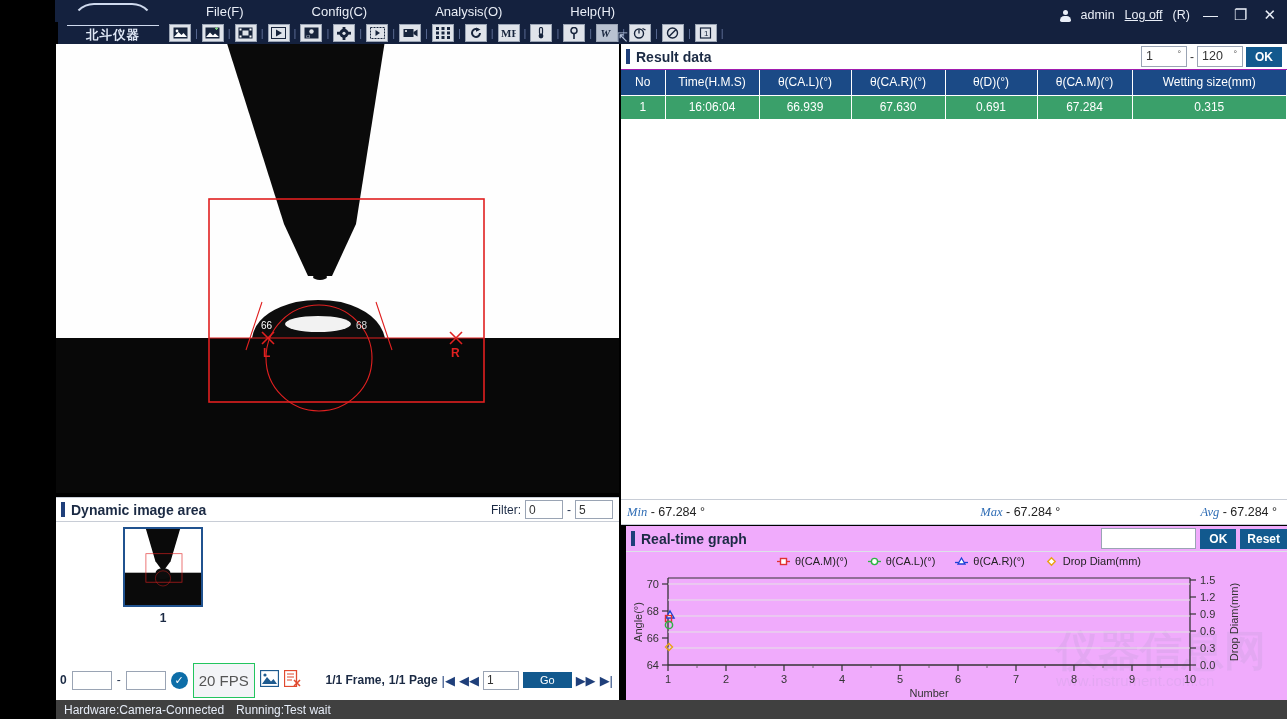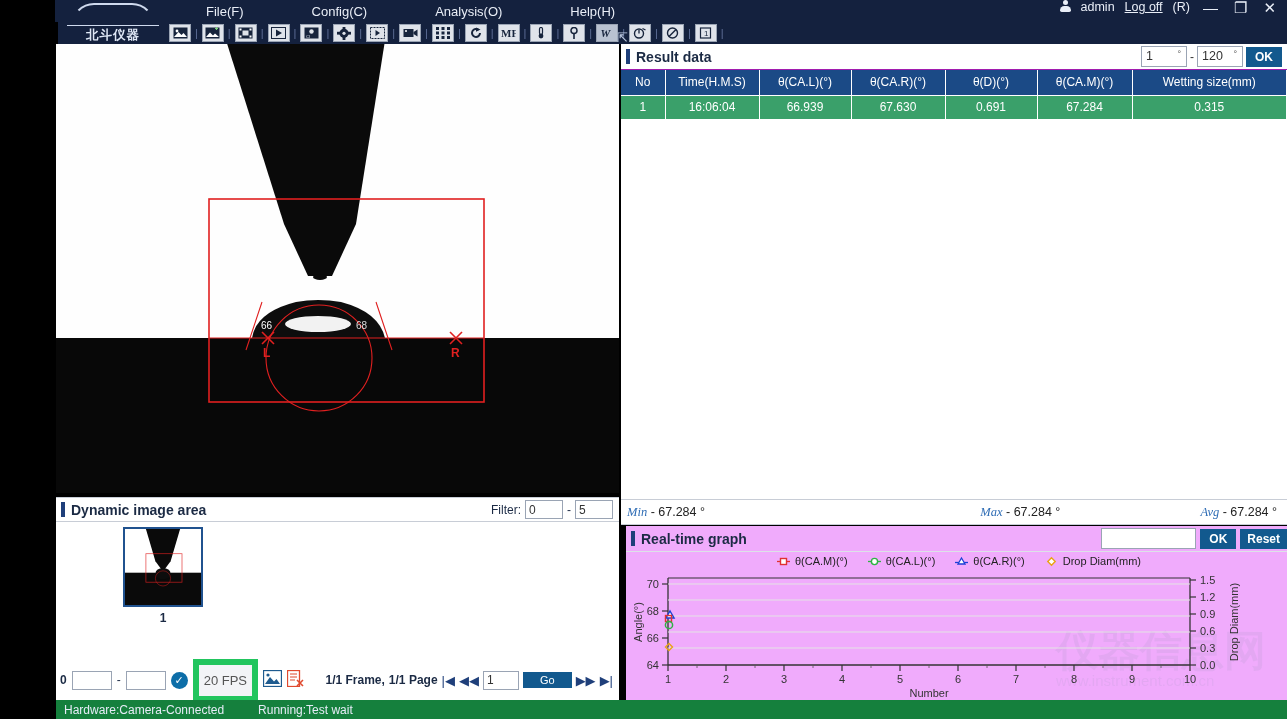--- a/index.html
+++ b/index.html
@@ -18,21 +18,21 @@
     background:#14213e; color:#fff;
   }
   .menubar {
     position:absolute; left:168px; top:0; height:22px;
     display:flex; align-items:center; gap:28px;
     font-size:13px; color:#e9eef7;
   }
   .menubar .mi { cursor:default; padding:2px 2px;margin-left:36px; }
   .tb-right {
     position:absolute; right:8px; top:0; height:22px;
-    display:flex; align-items:flex-start; gap:10px; font-size:12.5px; color:#e9eef7;
+    display:flex; align-items:flex-end; gap:10px; font-size:12.5px; color:#e9eef7;
   }
   .tb-right .person { display:inline-block; width:11px; height:12px; position:relative; }
   .tb-right .person::before{content:"";position:absolute;left:3px;top:0;width:5px;height:5px;border-radius:50%;background:#e9eef7;}
   .tb-right .person::after{content:"";position:absolute;left:0px;top:6px;width:11px;height:6px;border-radius:5px 5px 2px 2px;background:#e9eef7;}
   .logoff { text-decoration: underline; cursor:pointer; }
   .winbtn { font-size:15px; cursor:pointer; line-height:1; padding:0 3px; }
 
   
   .logo {
     position:absolute; left:58px; top:0px; width:110px; height:44px;
@@ -85,21 +85,21 @@
   .thumb {
     position:absolute; left:67px; top:4px; width:80px; height:80px;
     border:2px solid #20528f; background:#fff; overflow:hidden;
   }
   .thumb-label { position:absolute; left:67px; top:88px; width:80px; text-align:center; font-size:12px; font-weight:bold; color:#1b2a44;}
   .dyn-toolbar {
     position:absolute; left:0; right:0; bottom:8px; height:24px;
     display:flex; align-items:center; padding-left:4px; gap:5px; font-size:12px; color:#1b2a44;
   }
   .check-ic { width:17px; height:17px; border-radius:50%; background:#0d6ea8; color:#fff; font-size:11px; display:flex; align-items:center; justify-content:center;}
-  .fps-box { border:6px solid #22c55e; background:#f3f4f7; font-size:13px; padding:8px 5px; color:#555; }
+  .fps-box { border:1px solid #22c55e; background:#f3f4f7; font-size:15px; padding:8px 5px; color:#555; }
   .pager { margin-left:auto; display:flex; align-items:center; gap:4px; padding-right:6px; font-size:12px; color:#1b2a44;}
   .pg-ic { color:#1f3f7a; font-size:13px; cursor:pointer; }
   .go-btn { background:#12598e; color:#fff; font-size:11px; padding:2px 17px; cursor:pointer; }
 
   
   .res-panel {
     position:absolute; left:621px; top:44px; width:666px; height:455px; background:#fff;
   }
   .res-head { height:26px; display:flex; align-items:center; position:relative; border-bottom:1px solid #a21caf;}
   .res-ctrl { position:absolute; right:5px; top:2px; display:flex; align-items:center; gap:3px; }
@@ -135,22 +135,22 @@
   .g-head { height:26px; display:flex; align-items:center; position:relative; border-bottom:1px solid #dde1e8;}
   .g-ctrl { position:absolute; right:5px; top:2px; display:flex; align-items:center; gap:4px;}
   .g-input { width:95px; height:21px; border:1px solid #9aa4b4; background:#fff; outline:none; font-size:12px; padding:0 3px;}
   .legend { height:18px; display:flex; align-items:center; justify-content:center; gap:20px; font-size:11px; color:#222; }
   .legend .li { display:flex; align-items:center; gap:5px; }
   .plot { position:relative; height:128px; }
 
   
   .statusbar {
     position:absolute; left:56px; bottom:0; width:1231px; height:19px;
-    background:#15803d; color:#e6ecf7; font-size:12px;
-    display:flex; align-items:center; gap:34px; padding-left:8px;
+    background:#404040; color:#e6ecf7; font-size:12px;
+    display:flex; align-items:center; gap:12px; padding-left:8px;
   }
   .cursor-arrow { position:absolute; left:617px; top:30px; color:#b9c6de; font-size:13px; }
 </style>
 </head>
 <body>
 
 <div id="app">
 
   <div class="titlebar"></div>
 

